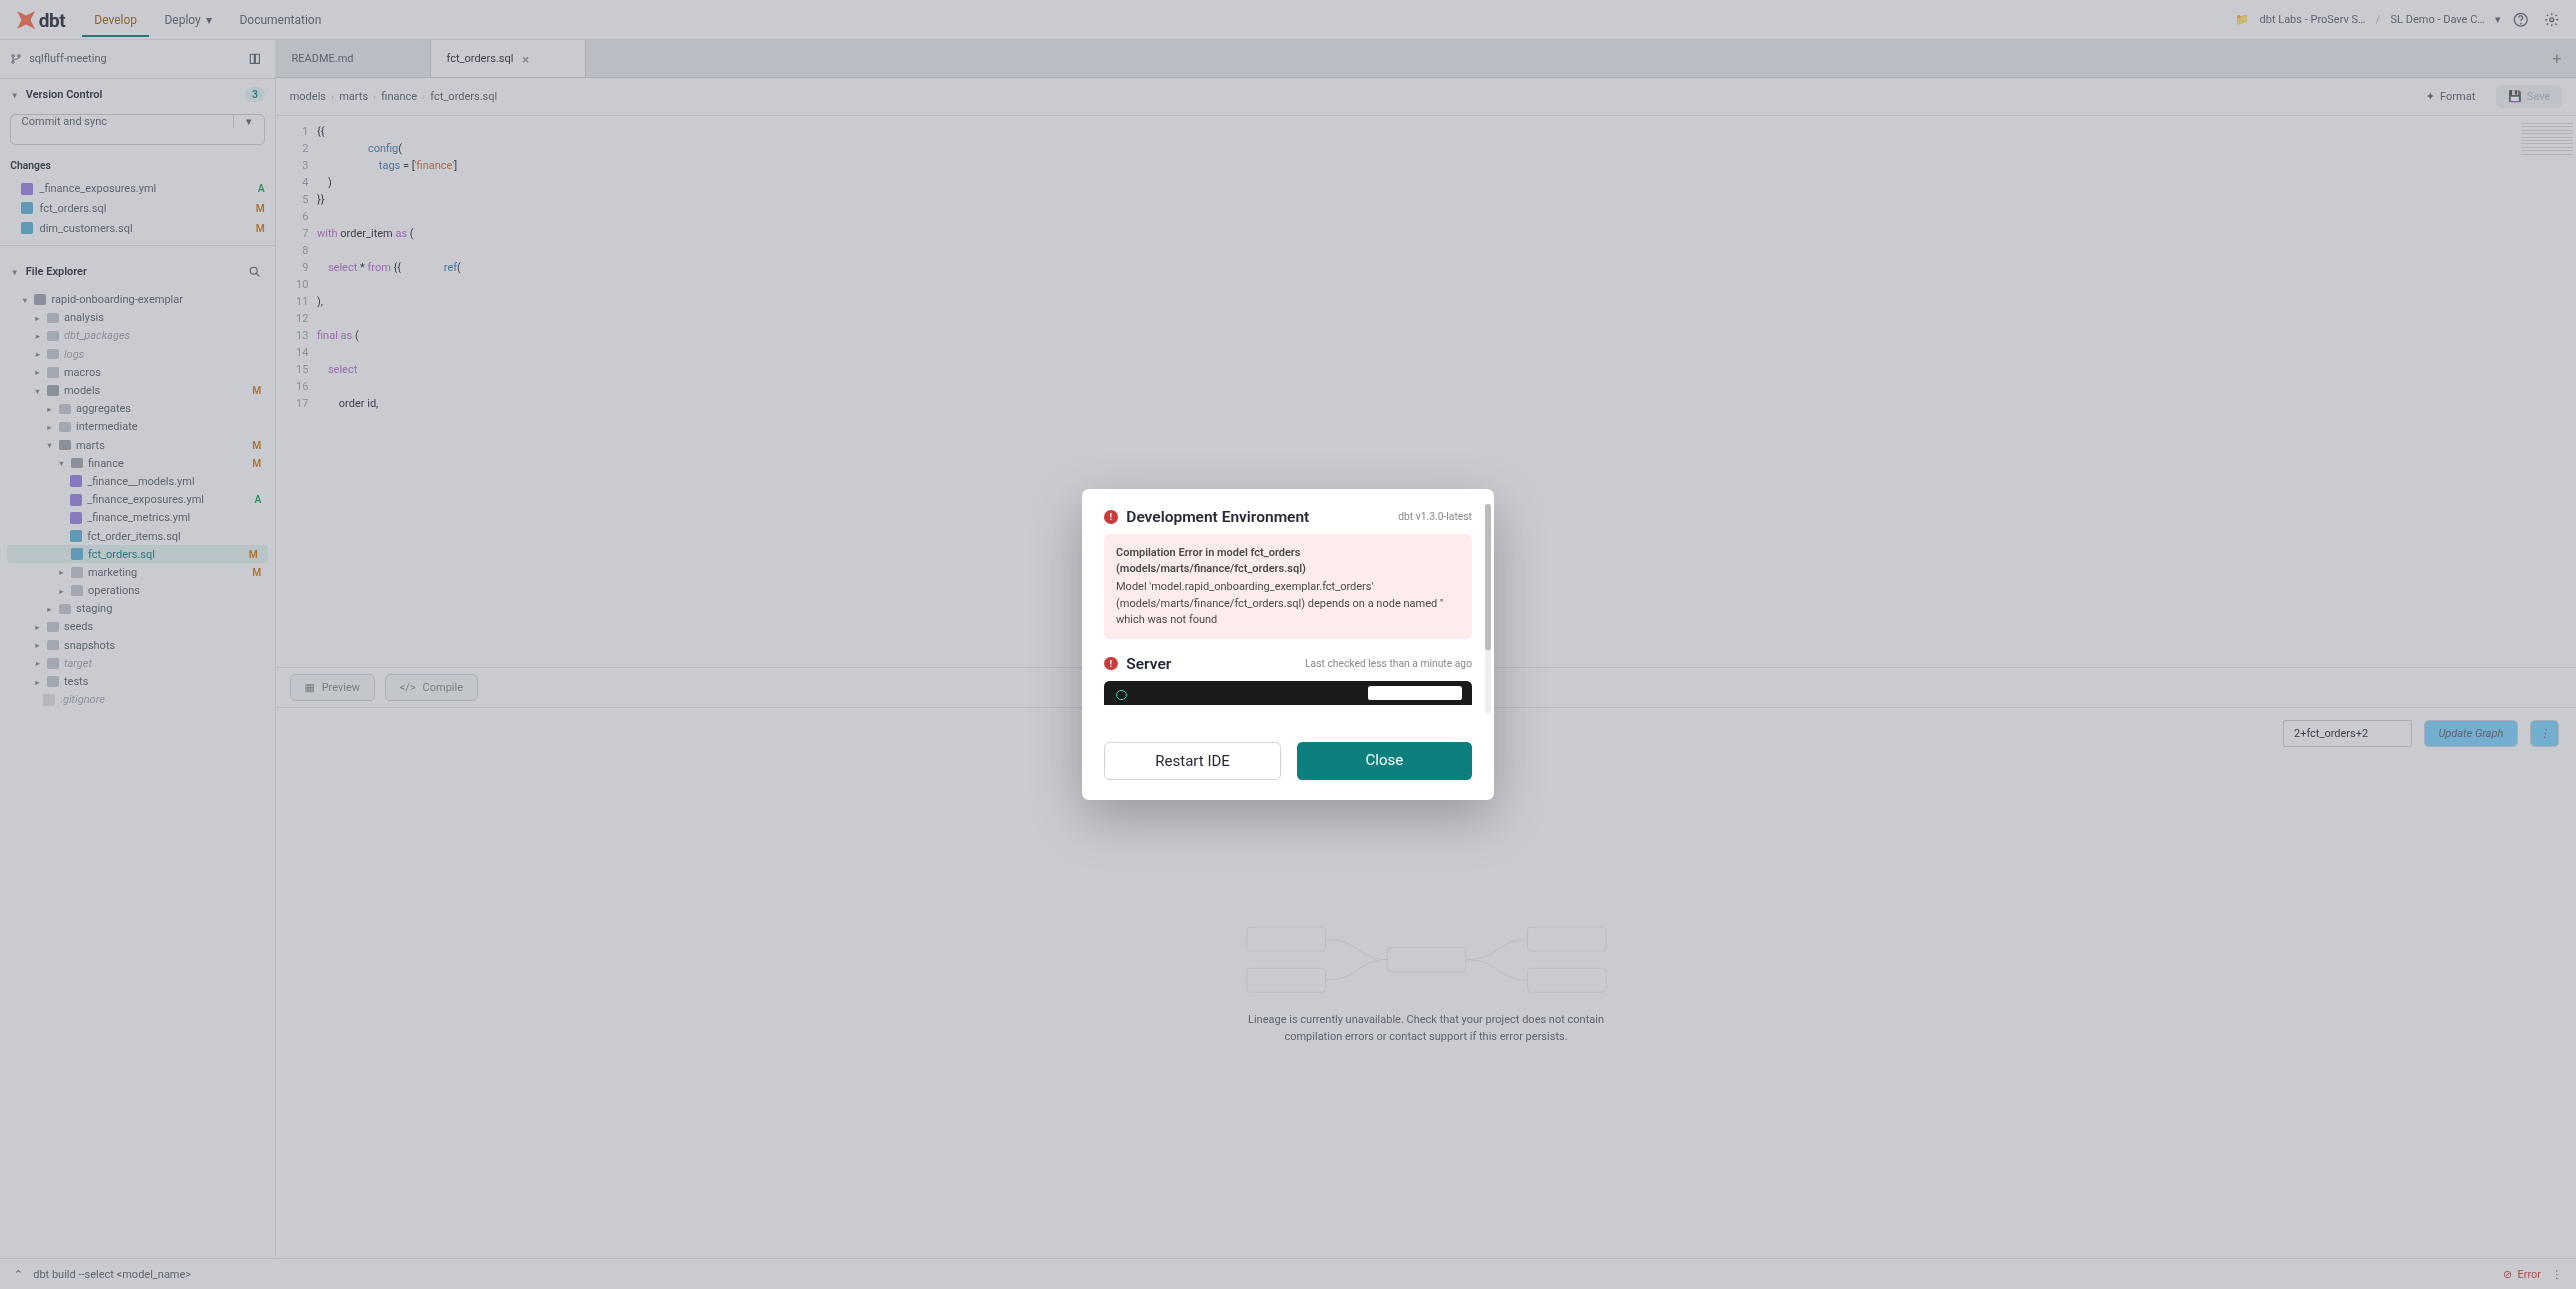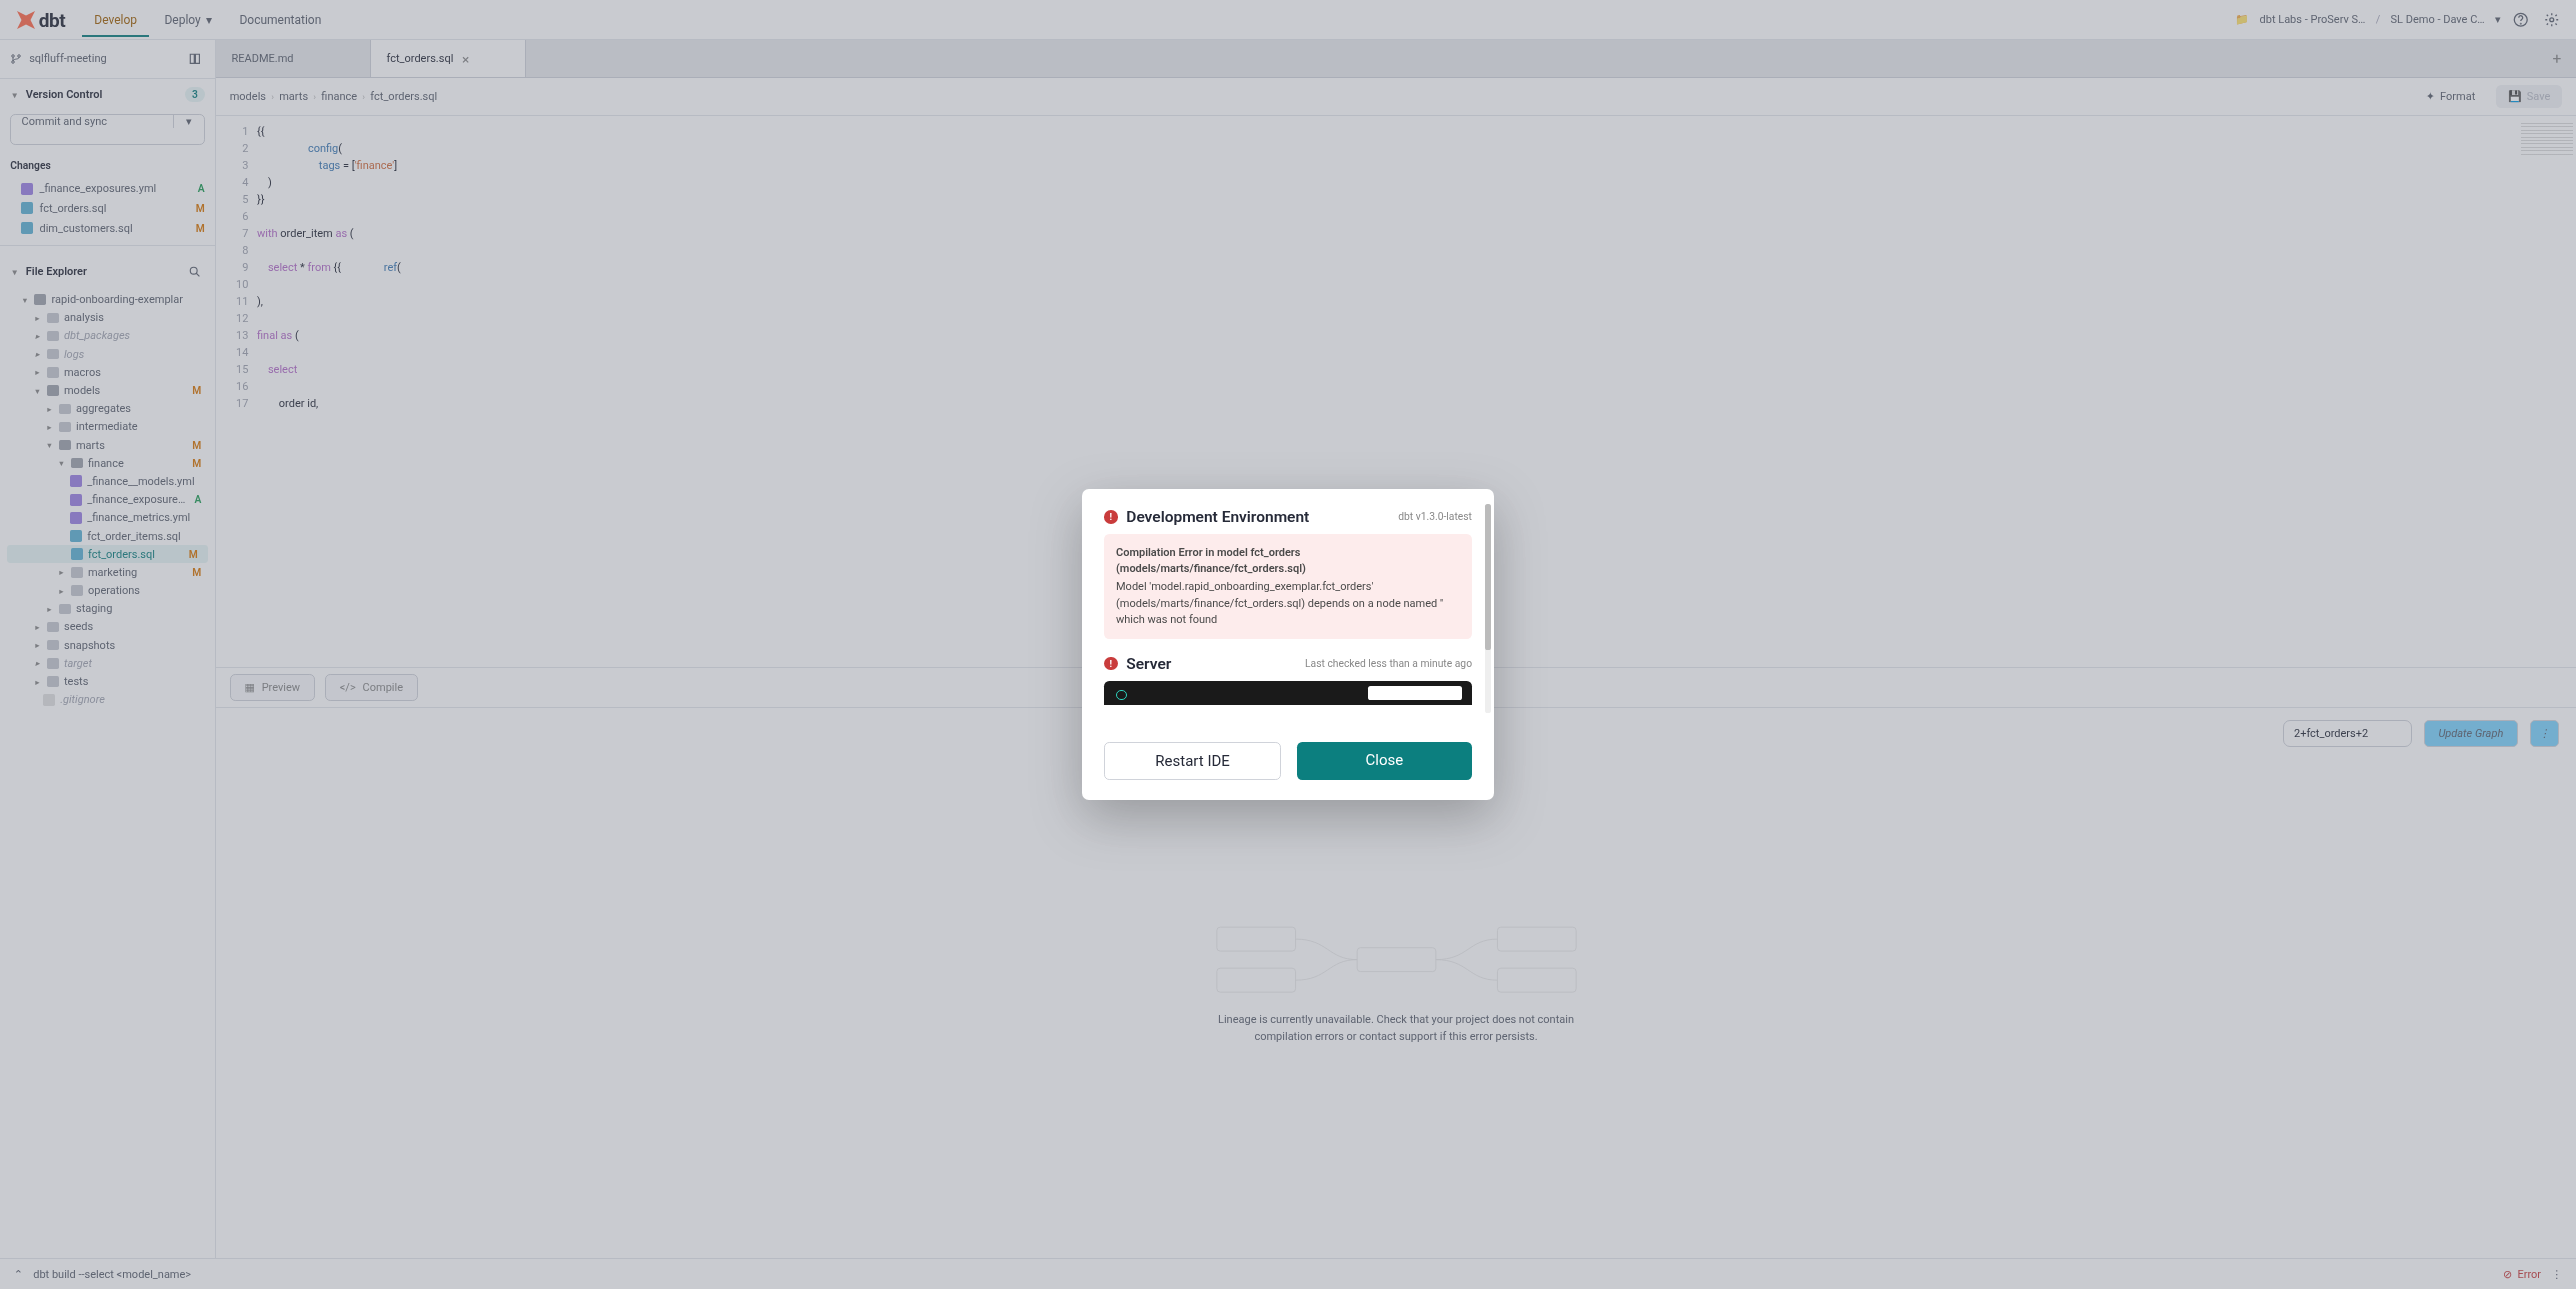--- a/index.html
+++ b/index.html
@@ -14,21 +14,21 @@
   .nav-item { padding: 10.3px 12px; color: #5b616e; font-size: 12px; cursor: pointer; display: flex; align-items: center; gap: 5.2px; }
   .nav-item.active { color: #a16207; border-bottom: 2.6px solid #0c7f7f; padding-bottom: 7.7px; }
   .header-right { margin-left: auto; display: flex; align-items: center; gap: 10.3px; color: #5b616e; font-size: 11px; }
   .breadcrumb-sep { color: #aab; }
   .icon-btn { width: 20.6px; height: 20.6px; display: flex; align-items: center; justify-content: center; color: #5b616e; cursor: pointer; }
   
   
   .main-layout { display: flex; height: calc(100% - 40px - 31px); }
   
   
-  .sidebar { width: 216px; background: #fff; border-right: 0.9px solid #e4e6eb; display: flex; flex-direction: column; overflow-y: auto; }
+  .sidebar { width: 276px; background: #fff; border-right: 0.9px solid #e4e6eb; display: flex; flex-direction: column; overflow-y: auto; }
   .branch-bar { padding: 8.6px 10.3px; display: flex; align-items: center; gap: 6.9px; border-bottom: 0.9px solid #e4e6eb; color: #5b616e; }
   .branch-bar .spacer { flex: 1; }
   .section-header { padding: 8.6px 10.3px; display: flex; align-items: center; gap: 6.9px; font-weight: 600; color: #262a38; cursor: pointer; }
   .section-header .badge { margin-left: auto; background: #e7f5f4; color: #0c7f7f; border-radius: 8.6px; padding: 0.9px 6.9px; font-size: 10.3px; font-weight: 600; }
   .commit-box { margin: 3.4px 10.3px 10.3px; border: 0.9px solid #d0d3da; border-radius: 5.2px; display: flex; align-items: flex-start; height: 31px; }
   .commit-box span:first-child { flex: 1; padding: 0 10.3px; color: #5b616e; }
   .commit-box .chev { width: 31px; border-left: 0.9px solid #d0d3da; display: flex; align-items: center; justify-content: center; color: #5b616e; }
   .subheading { padding: 3.4px 10.3px 6.9px; font-weight: 600; color: #262a38; font-size: 10.3px; }
   .change-item { padding: 3.4px 10.3px 3.4px 20.6px; display: flex; align-items: center; gap: 6.9px; color: #5b616e; cursor: pointer; }
   .change-item .status { margin-left: auto; font-weight: 600; font-size: 10.3px; }
@@ -69,21 +69,21 @@
   .tok-kw { color:#b46ec9; }
   .tok-fn { color:#3c7ab5;margin-left:40px; }
   .tok-str { color:#d16c3c; }
   .minimap { position:absolute; right:3.4px; top:6.9px; width:52px; height:34px; opacity:0.3; background: repeating-linear-gradient(#888 0 0.9px, transparent 0.9px 3.4px); }
   
   .action-bar { height:41px; padding: 0 13.7px; display:flex; align-items:center; gap:10.3px; background:#fff; border-top:0.9px solid #e4e6eb; border-bottom:0.9px solid #e4e6eb;}
   .pill-btn { padding:6px 13.7px; border:0.9px solid #d0d3da; border-radius:5.2px; color:#888; display:flex; align-items:center; gap:6.9px; cursor:pointer; background:#f7f8fa;}
   
   .lineage-panel { flex:1; background:#fff; position:relative; display:flex; flex-direction:column; align-items:center; justify-content:center; gap:13.7px; color:#5b616e; }
   .lineage-controls { position:absolute; top:12px; right:17px; display:flex; gap:12px; }
-  .lineage-input { border:0.9px solid #d0d3da; border-radius:7px; padding:6px 10.3px; font-size:11px; background:#fff; color:#262a38; width:129px; }
+  .lineage-input { border:0.9px solid #d0d3da; border-radius:2px; padding:6px 10.3px; font-size:11px; background:#fff; color:#262a38; width:129px; }
   .lineage-btn { border:0.9px solid #d0d3da; border-radius:5px; padding:6px 13.7px; background:#7dd3fc; cursor:pointer;font-style:italic; }
   .lineage-graph { opacity:0.35; }
   .lineage-msg { max-width: 378px; text-align:center; line-height:1.5; }
   
   
   .footer { position:fixed; bottom:0; left:0; right:0; height:31px; background:#fff; border-top:0.9px solid #e4e6eb; display:flex; align-items:center; padding:0 13.7px; gap:10.3px; color:#5b616e; }
   .footer .spacer{flex:1;}
   .footer .err { color:#c93c3c; display:flex; align-items:center; gap:5.2px; }
   
   

